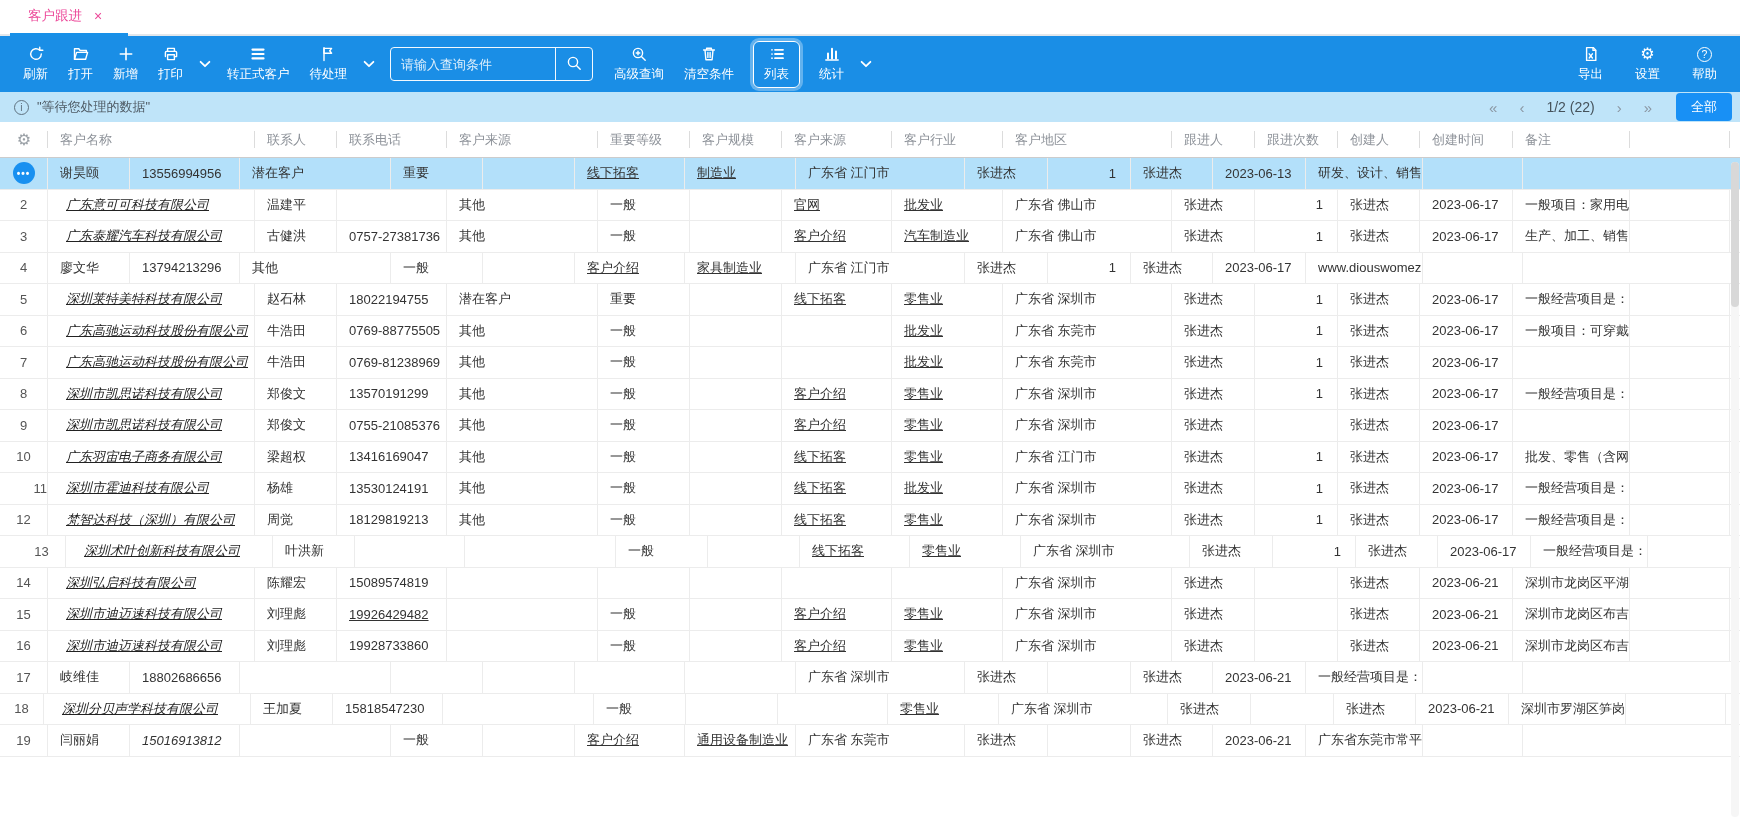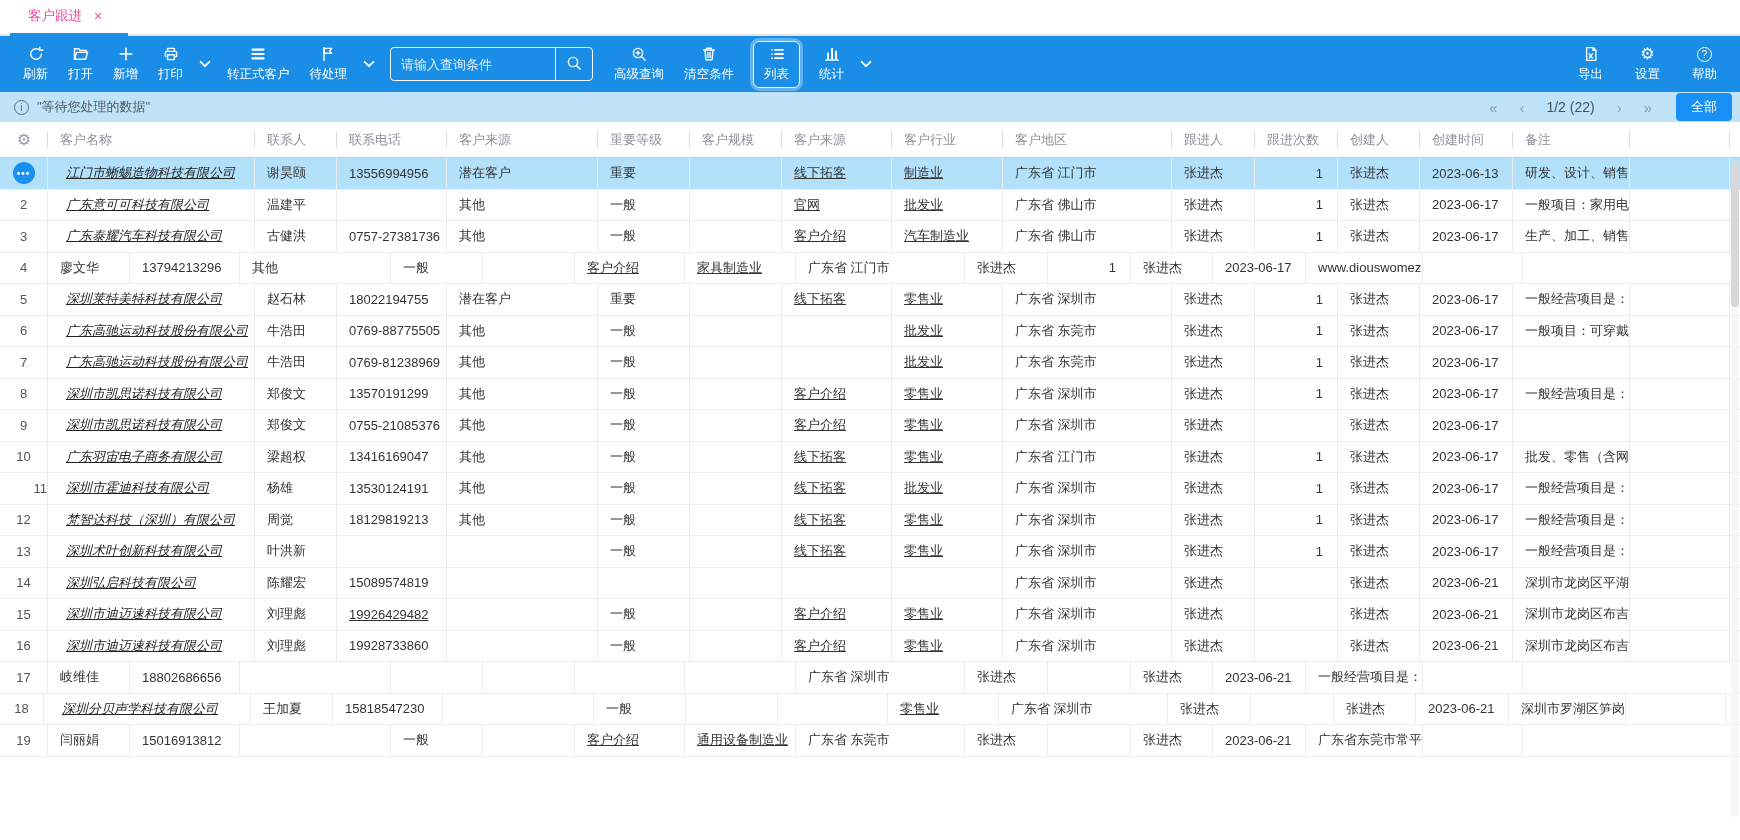--- a/index.html
+++ b/index.html
@@ -270,23 +270,20 @@
       <div class="th c-creator" style="width: 82px;">创建人</div>
       <div class="th c-created" style="width: 93px;">创建时间</div>
       <div class="th c-remark" style="width: 117px;">备注</div>
       <div class="th c-extra" style="width: 100px;"></div>
     </div>
   <div id="tbody">
       <div class="trow selected">
         <div class="td c-handle" style="width: 48px;">
           <span class="badge">•••</span>
         </div>
-        <div class="td c-name" style="width: 207px;">
-          <span class="name-link">江门市蜥蜴造物科技有限公司</span>
-        </div>
         <div class="td c-contact" style="width: 82px;">
           <span>谢昊颐</span>
         </div>
         <div class="td c-phone" style="width: 110px;">
           <span>13556994956</span>
         </div>
         <div class="td c-status" style="width: 151px;">
           <span>潜在客户</span>
         </div>
         <div class="td c-level" style="width: 92px;">
@@ -840,21 +837,21 @@
         </div>
         <div class="td c-created" style="width: 93px;">
           <span>2023-06-17</span>
         </div>
         <div class="td c-remark" style="width: 117px;">
           <span>一般经营项目是：电…</span>
         </div>
         <div class="td c-extra" style="width: 100px;"></div>
       </div>
       <div class="trow">
-        <div class="td c-handle" style="width: 48px;">
+        <div class="td c-handle" style="width: 48px; margin-left: 18px;">
           <span>13</span>
         </div>
         <div class="td c-name" style="width: 207px;">
           <span class="name-link">深圳术叶创新科技有限公司</span>
         </div>
         <div class="td c-contact" style="width: 82px;">
           <span>叶洪新</span>
         </div>
         <div class="td c-phone" style="width: 110px;">
           <span></span>
@@ -1131,21 +1128,21 @@
         </div>
         <div class="td c-extra" style="width: 100px;"></div>
       </div>
       <div class="trow">
         <div class="td c-handle" style="width: 48px;">
           <span>19</span>
         </div>
         <div class="td c-contact" style="width: 82px;">
           <span>闫丽娟</span>
         </div>
-        <div class="td c-phone" style="width: 110px;">
+        <div class="td c-phone" style="width: 110px; font-style: italic;">
           <span>15016913812</span>
         </div>
         <div class="td c-status" style="width: 151px;">
           <span></span>
         </div>
         <div class="td c-level" style="width: 92px;">
           <span>一般</span>
         </div>
         <div class="td c-scale" style="width: 92px;">
           <span></span>

